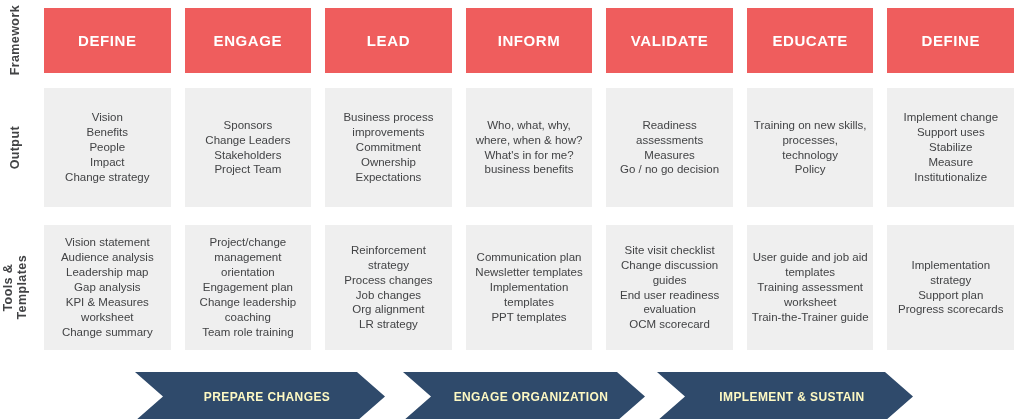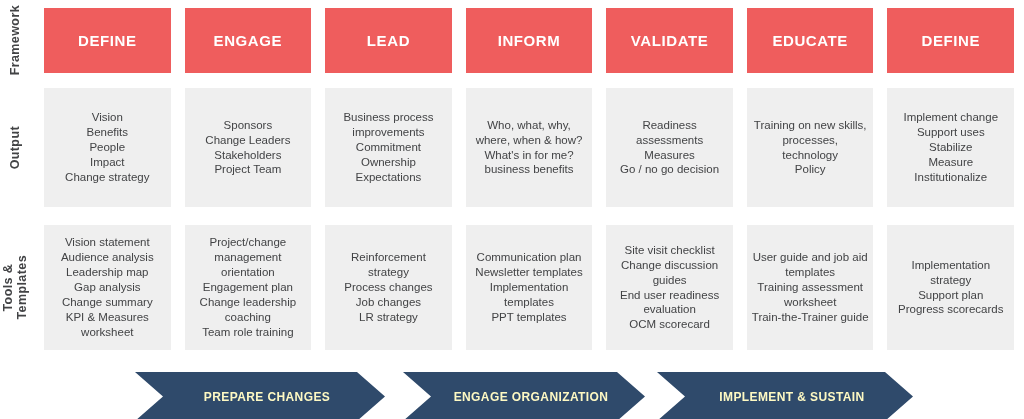--- a/index.html
+++ b/index.html
@@ -82,22 +82,22 @@
             <div class="line">Benefits</div>
             <div class="line">People</div>
             <div class="line">Impact</div>
             <div class="line">Change strategy</div>
           </div>
     <div class="cell tools-cell">
             <div class="line">Vision statement</div>
             <div class="line">Audience analysis</div>
             <div class="line">Leadership map</div>
             <div class="line">Gap analysis</div>
+            <div class="line">KPI &amp; Measures worksheet</div>
             <div class="line">Change summary</div>
-            <div class="line">KPI &amp; Measures worksheet</div>
           </div>
   </div>
 
   <div class="column">
     <div class="phase-header">
       <span>ENGAGE</span>
     </div>
     <div class="cell output-cell">
             <div class="line">Sponsors</div>
             <div class="line">Change Leaders</div>
@@ -119,20 +119,21 @@
     <div class="cell output-cell">
             <div class="line">Business process improvements</div>
             <div class="line">Commitment</div>
             <div class="line">Ownership</div>
             <div class="line">Expectations</div>
           </div>
     <div class="cell tools-cell">
             <div class="line">Reinforcement strategy</div>
             <div class="line">Process changes</div>
             <div class="line">Job changes</div>
+            <div class="line">Org alignment</div>
             <div class="line">LR strategy</div>
           </div>
   </div>
 
   <div class="column">
     <div class="phase-header">
       <span>INFORM</span>
     </div>
     <div class="cell output-cell">
             <div class="line">Who, what, why, where, when &amp; how?</div>

